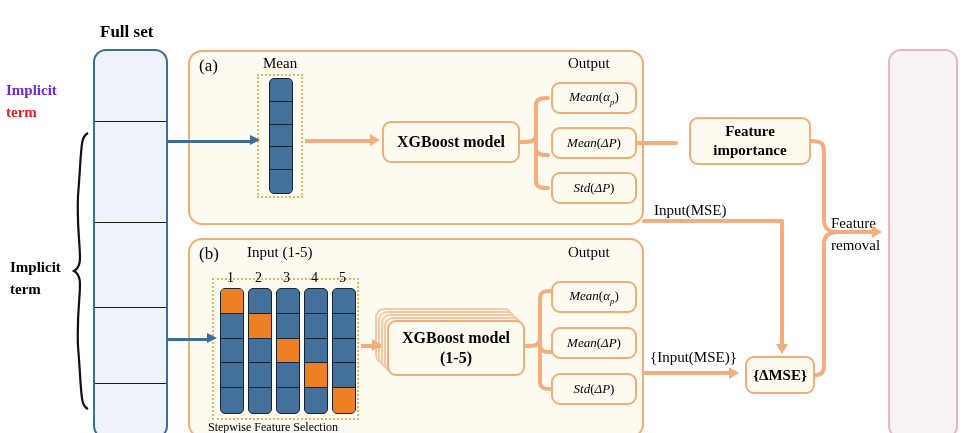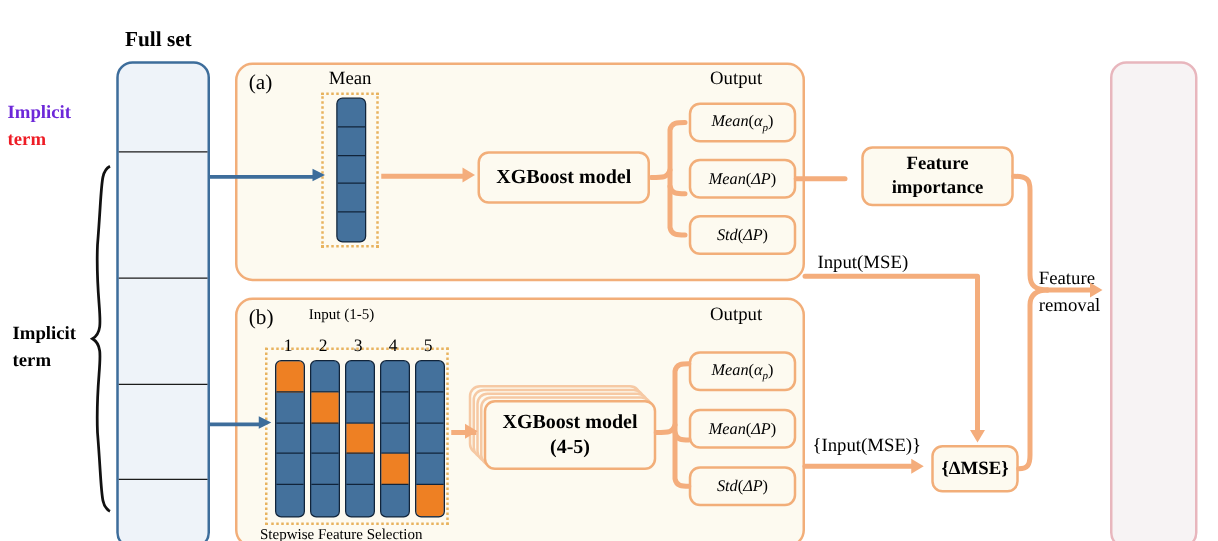--- a/index.html
+++ b/index.html
@@ -174,21 +174,21 @@
   </div>
   <div class="obox math" style="left:551px;top:111px;width:86px;height:32px;">
     <span>Mean<span style="font-style:normal">(</span>ΔP<span style="font-style:normal">)</span></span>
   </div>
   <div class="obox math" style="left:551px;top:156px;width:86px;height:32px;">
     <span>Std<span style="font-style:normal">(</span>ΔP<span style="font-style:normal">)</span></span>
   </div>
 
   <div class="panel" id="panel-b"></div>
   <div class="lbl panel-tag" style="left:199px;top:228px;">(b)</div>
-  <div class="lbl" style="left:247px;top:228px;font-size:12px;font-family:Liberation Serif, serif;">Input (1-5)</div>
+  <div class="lbl" style="left:247px;top:228px;font-size:15px;font-family:Liberation Serif, serif;">Input (1-5)</div>
   <div class="lbl" style="left:568px;top:228px;font-size:15px;">Output</div>
 
   <div class="dotted" style="left:212px;top:262px;width:147px;height:142px;"></div>
 
   <div id="pb-headers">
       <div class="lbl" style="left: 227px; top: 254px; font-size: 14px;">1</div>
       <div class="lbl" style="left: 255px; top: 254px; font-size: 14px;">2</div>
       <div class="lbl" style="left: 283px; top: 254px; font-size: 14px;">3</div>
       <div class="lbl" style="left: 311px; top: 254px; font-size: 14px;">4</div>
       <div class="lbl" style="left: 339px; top: 254px; font-size: 14px;">5</div>
@@ -233,21 +233,21 @@
     </div>
 
   <div class="lbl" style="left:208px;top:404px;font-size:12px;">Stepwise Feature Selection</div>
 
   <div class="stack-layer" style="left:375px;top:292px;width:138px;height:56px;"></div>
   <div class="stack-layer" style="left:378px;top:295px;width:138px;height:56px;"></div>
   <div class="stack-layer" style="left:381px;top:298px;width:138px;height:56px;"></div>
   <div class="stack-layer" style="left:384px;top:301px;width:138px;height:56px;"></div>
   <div class="obox bold" style="left:387px;top:304px;width:138px;height:56px;font-size:16px;flex-direction:column;line-height:1.25;">
     <span>XGBoost model</span>
-    <span>(4-5)</span>
+    <span>(1-5)</span>
   </div>
 
   <div class="obox math" style="left:551px;top:265px;width:86px;height:32px;">
     <span>Mean<span style="font-style:normal">(</span>α<sub>p</sub><span style="font-style:normal">)</span></span>
   </div>
   <div class="obox math" style="left:551px;top:311px;width:86px;height:32px;">
     <span>Mean<span style="font-style:normal">(</span>ΔP<span style="font-style:normal">)</span></span>
   </div>
   <div class="obox math" style="left:551px;top:357px;width:86px;height:32px;">
     <span>Std<span style="font-style:normal">(</span>ΔP<span style="font-style:normal">)</span></span>

